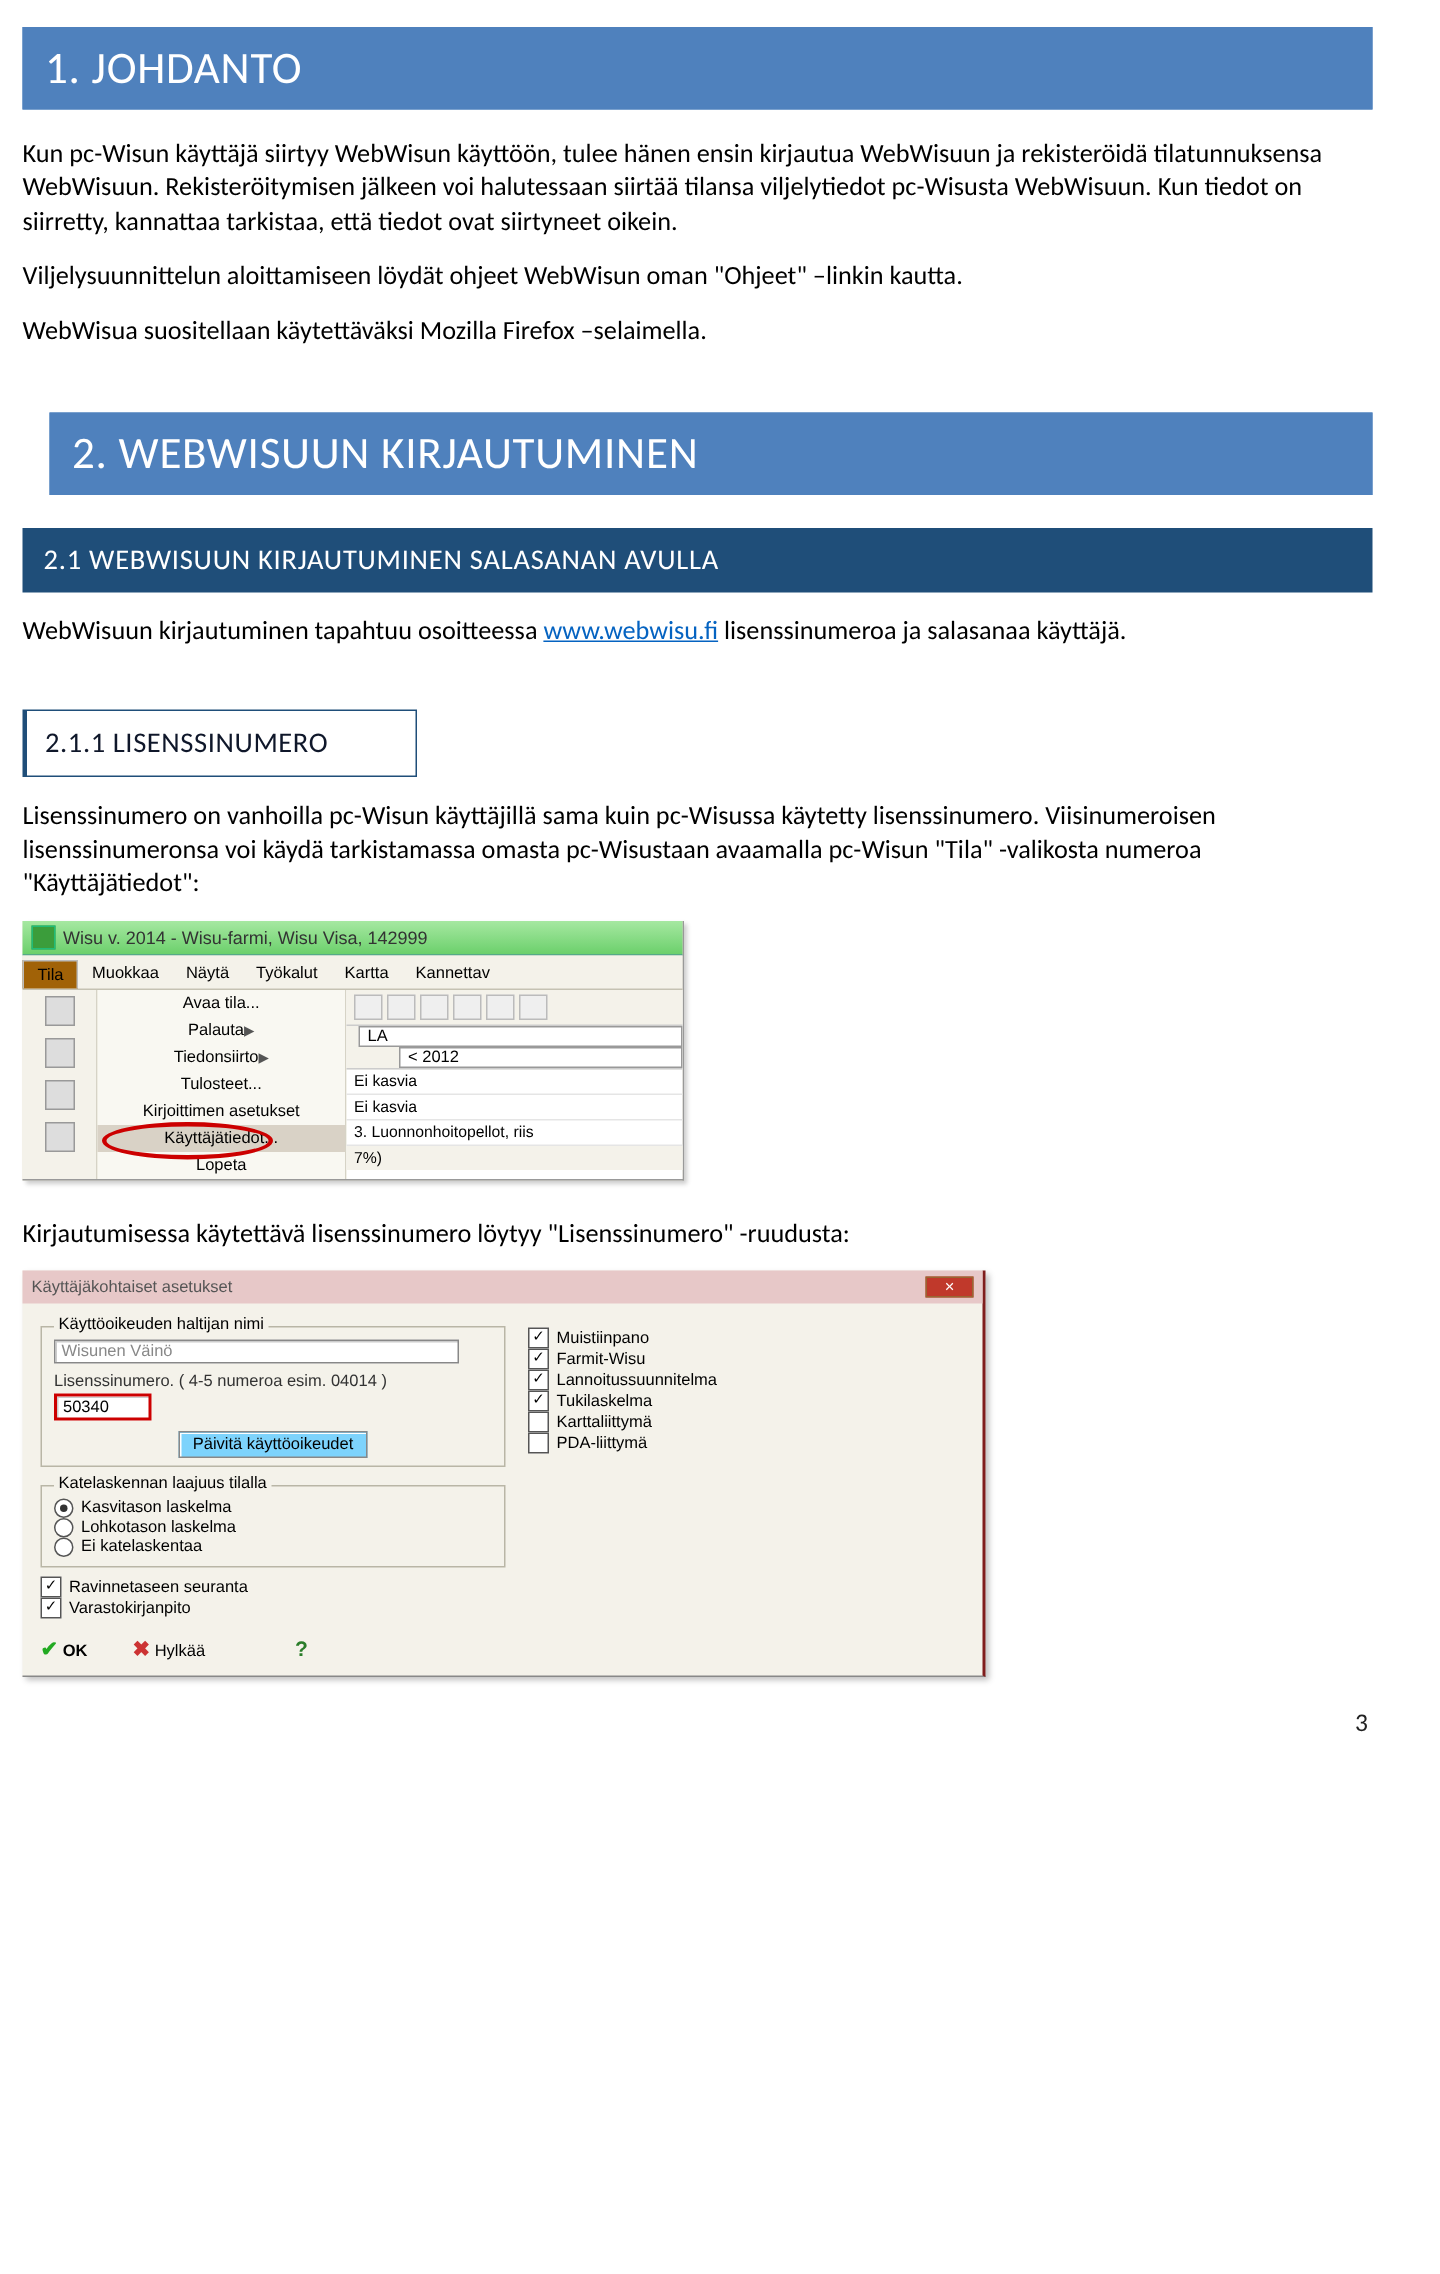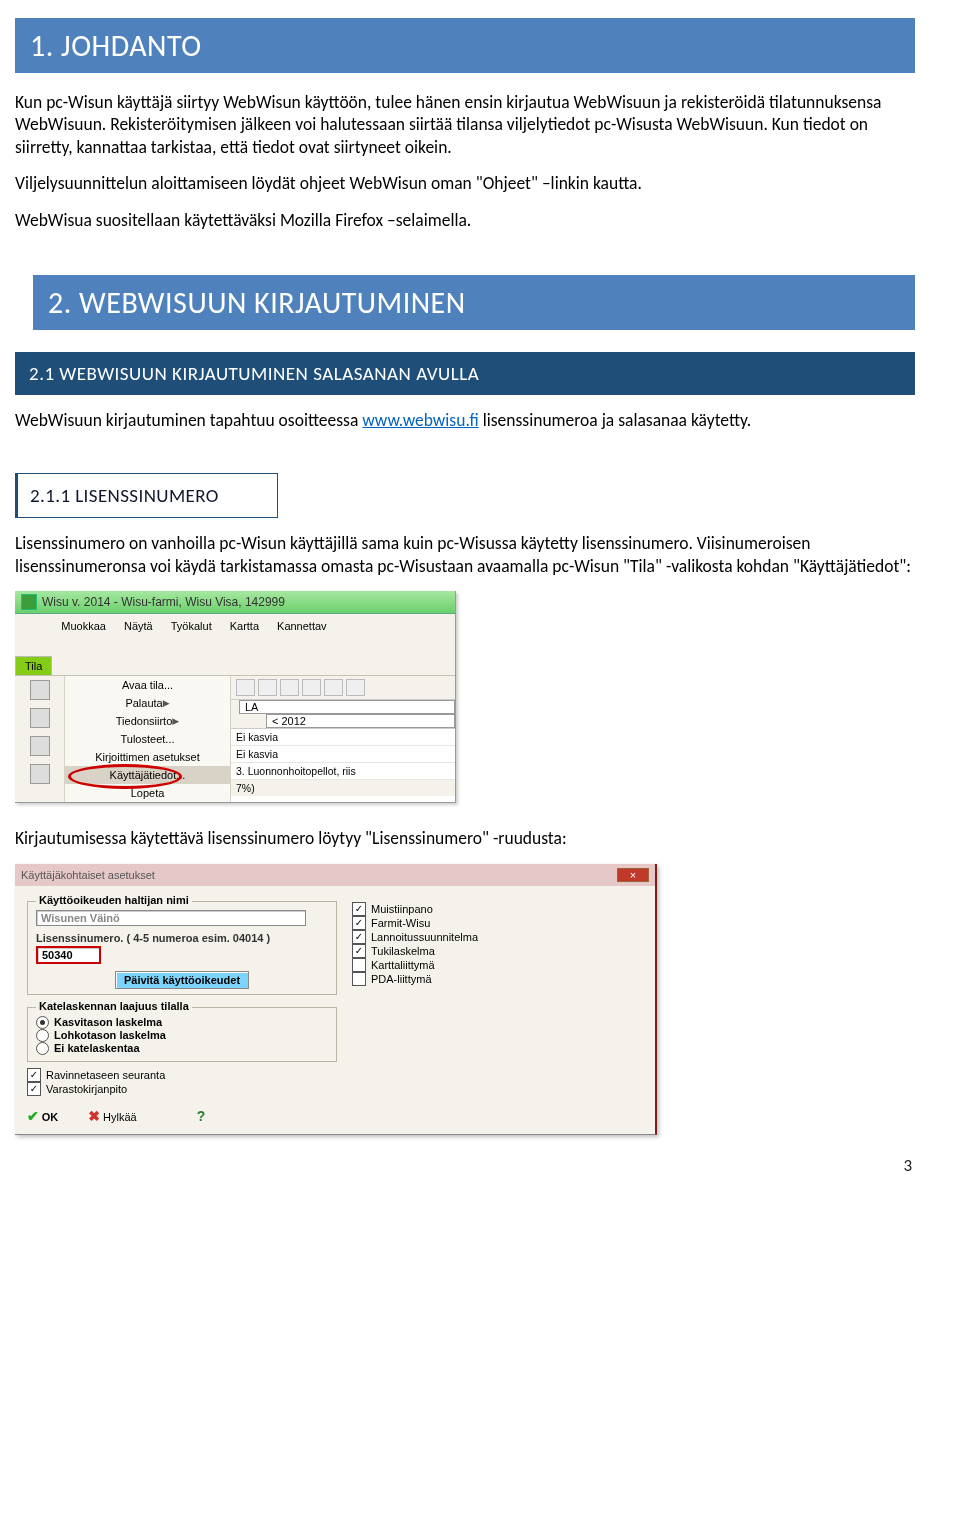--- a/index.html
+++ b/index.html
@@ -75,21 +75,21 @@
     width:14px; height:14px; background:#3b9d3b; display:inline-block;
     border:1px solid #2b7;
   }
   .shot1-menubar {
     background:#f4f2ea;
     padding:3px 0 0 0;
     border-bottom:1px solid #c5c2b3;
     display:flex;
   }
   .shot1-menubar span { padding:3px 9px; }
-  .shot1-menubar span.active { background:#84cc16; border:1px solid #bbb; border-bottom:none;margin-top:39px;}
+  .shot1-menubar span.active { background:#a16207; border:1px solid #bbb; border-bottom:none;}
   .shot1-body { display:flex; }
   .shot1-col1 { width:45px; background:#f4f2ea; border-right:1px solid #d6d3c6; padding:4px 2px; display:flex; flex-direction:column; gap:8px; align-items:center;}
   .shot1-col1 .ic{ width:18px; height:18px; background:#ddd; border:1px solid #999; display:inline-block;}
   .shot1-col2 { flex:0 0 165px; background:#f9f8f2; border-right:1px solid #d6d3c6;}
   .mitem { padding:3px 8px; border-bottom:0px; display:flex; justify-content:center; align-items:center; }
   .arrow { font-size:9px; color:#555;}
   .mcirc { position:relative; }
   .mcirc::after{
     content:""; position:absolute; left:3px; top:-2px;
     width:108px; height:19px; border:3px solid #c00; border-radius:50%;
@@ -118,21 +118,21 @@
     padding:4px 6px;
     display:flex; justify-content:space-between; align-items:center;
   }
   .shot2-close{
     background:#c0392b; color:#fff; width:30px; text-align:center; border:1px solid #963;
   }
   .shot2-body{
     display:flex; gap:15px; padding:10px 12px 6px 12px;
   }
   .groupbox{
-    border:1px solid #b9b6a6; padding:8px 8px 6px 8px; position:relative; margin-top:5px;font-weight:bold;
+    border:1px solid #b9b6a6; padding:8px 8px 6px 8px; position:relative; margin-top:5px;
   }
   .groupbox>.lg{ position:absolute; top:-8px; left:8px; background:#f4f2ea; padding:0 3px; font-size:11px;}
   .inp{
     border:1px solid #888; background:#fff; padding:1px 4px; font-size:11px;
     display:block; width:260px; box-shadow: inset 1px 1px 0 #ccc;
   }
   .inp.red{ border:2px solid #c00; width:53px;}
   .smlbl{ font-size:11px; color:#333; margin:6px 0 2px 0; display:block;}
   .btn{
     border:1px solid #888; background:#7dd3fc; padding:2px 8px; font-size:11px;
@@ -167,26 +167,26 @@
 
   <div style="height:30px"></div>
 
   <div class="heading-banner inset">2. WEBWISUUN KIRJAUTUMINEN</div>
 
   <div class="sub-heading-dark">2.1 WEBWISUUN KIRJAUTUMINEN SALASANAN AVULLA</div>
 
   <p>
     <span>WebWisuun kirjautuminen tapahtuu osoitteessa </span>
     <a href="#">www.webwisu.fi</a>
-    <span> lisenssinumeroa ja salasanaa käytetty.</span>
+    <span> lisenssinumeroa ja salasanaa käyttäjä.</span>
   </p>
 
   <div class="sub-heading-box">2.1.1 LISENSSINUMERO</div>
 
-  <p>Lisenssinumero on vanhoilla pc-Wisun käyttäjillä sama kuin pc-Wisussa käytetty lisenssinumero. Viisinumeroisen lisenssinumeronsa voi käydä tarkistamassa omasta pc-Wisustaan avaamalla pc-Wisun "Tila" -valikosta kohdan "Käyttäjätiedot":</p>
+  <p>Lisenssinumero on vanhoilla pc-Wisun käyttäjillä sama kuin pc-Wisussa käytetty lisenssinumero. Viisinumeroisen lisenssinumeronsa voi käydä tarkistamassa omasta pc-Wisustaan avaamalla pc-Wisun "Tila" -valikosta numeroa "Käyttäjätiedot":</p>
 
   
   <div class="shot1">
     <div class="shot1-title">
       <span class="shot1-icon"></span>
       <span>Wisu v. 2014 - Wisu-farmi, Wisu Visa, 142999</span>
     </div>
     <div class="shot1-menubar">
       <span class="active">Tila</span>
       <span>Muokkaa</span>

